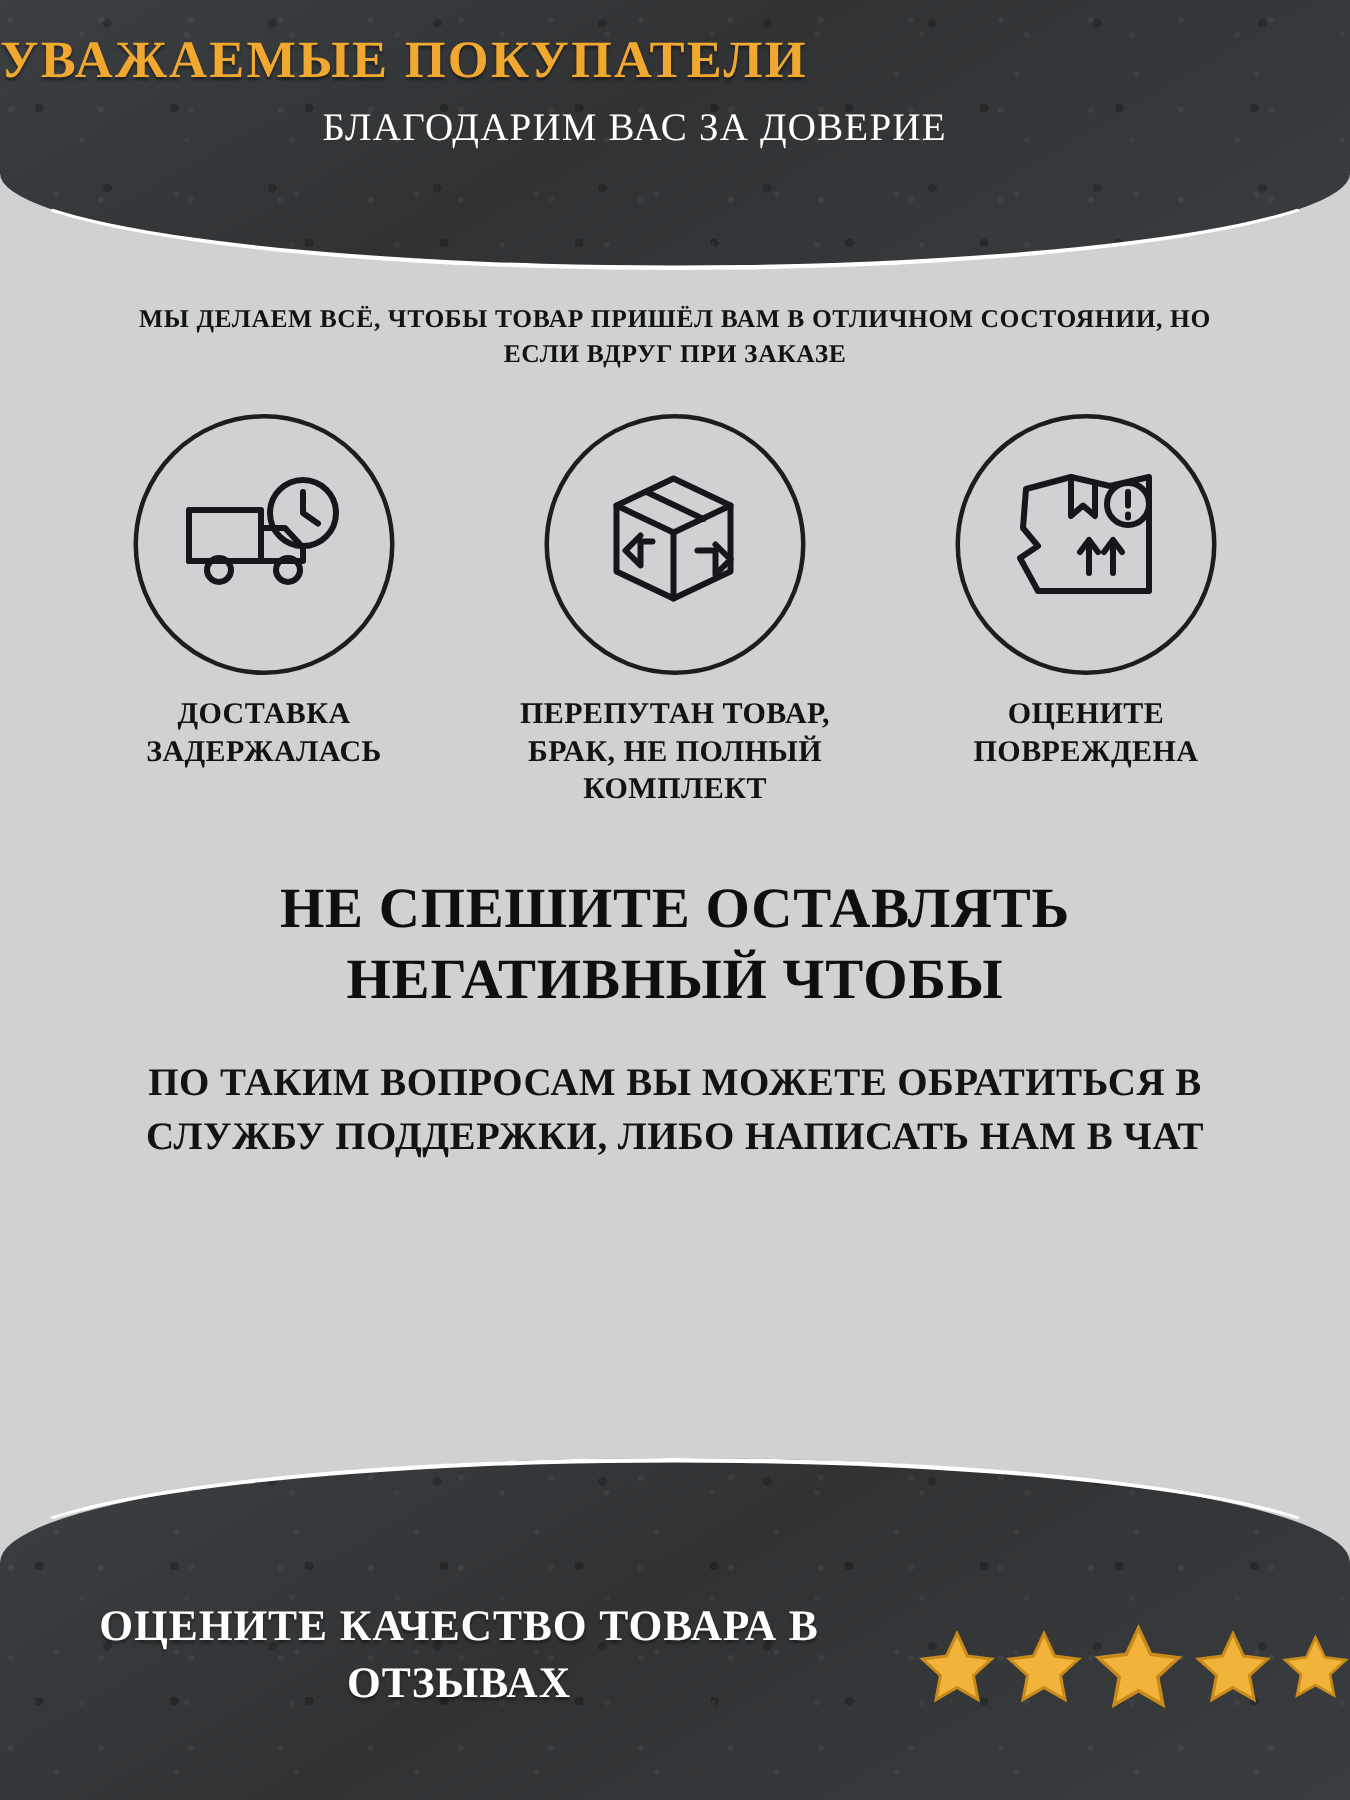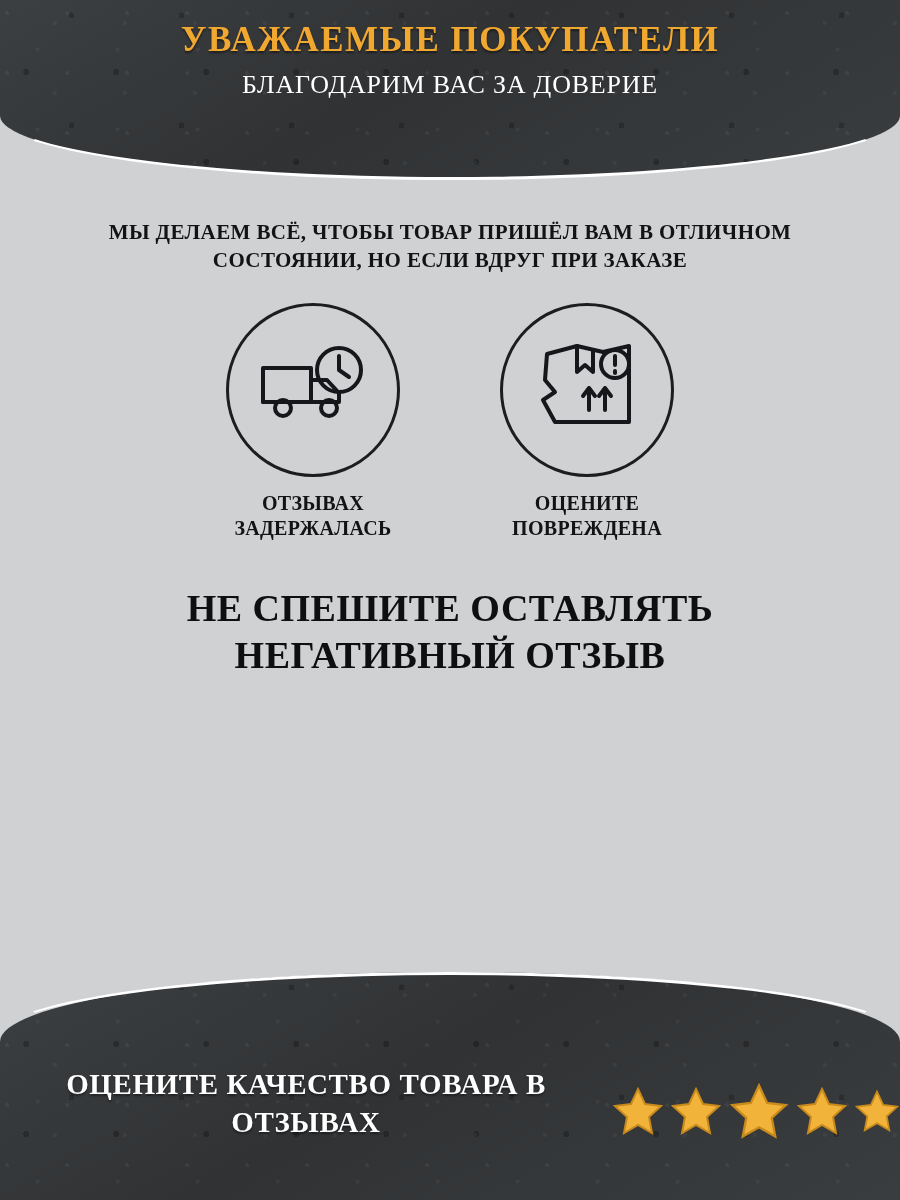--- a/index.html
+++ b/index.html
@@ -71,21 +71,21 @@
     border-top-left-radius: 56% 74px;
     border-top-right-radius: 56% 74px;
   }
 
   
   .header {
     position: absolute;
     top: 0;
     left: 0;
     width: 900px;
-    text-align: center;
+    text-align: left;
     padding-top: 20px;
     z-index: 4;
   }
   .header-title {
     font-size: 35px;
     font-weight: bold;
     letter-spacing: 1.5px;
     color: #f0a830;
     text-shadow: 0 2px 2px rgba(0,0,0,.45);
     line-height: 1.15;
@@ -105,23 +105,23 @@
   
   .mid {
     position: absolute;
     top: 178px;
     left: 0;
     width: 900px;
     height: 794px;
     text-align: center;
   }
   .intro {
-    margin: 40px auto 0;
+    margin: 24px auto 0;
     width: 760px;
-    font-size: 21px;
+    font-size: 17px;
     font-weight: bold;
     color: #111315;
     line-height: 1.35;
     letter-spacing: .4px;
   }
 
   
   .icons {
     margin-top: 28px;
     display: flex;
@@ -235,43 +235,59 @@
               <path d="M6 26 h48 v34 H6 z"></path>
               <path d="M54 38 h16 l12 13 v9 H54 z"></path>
               <circle cx="26" cy="66" r="8"></circle>
               <circle cx="72" cy="66" r="8"></circle>
               <path d="M6 60 h10 M34 60 h32"></path>
               <circle cx="82" cy="28" r="22"></circle>
               <path d="M82 14 v14 l10 7"></path>
             </svg>
           </span>
         </div>
-        <div class="icon-caption">ОТЗЫВАХ ЗАДЕРЖАЛАСЬ</div>
+        <div class="icon-caption">ДОСТАВКА ЗАДЕРЖАЛАСЬ</div>
       </div>
 
+      <div class="icon-col">
+        <div class="icon-circle">
+          <span>
+            <svg width="118" height="102" viewBox="0 0 118 102" fill="none" stroke="#15171a" stroke-width="4" stroke-linecap="round" stroke-linejoin="round">
+              <path d="M20 28 L58 10 L96 28 L58 46 Z"></path>
+              <path d="M20 28 v44 L58 90 V46"></path>
+              <path d="M96 28 v44 L58 90"></path>
+              <path d="M40 19 L78 37"></path>
+              <path d="M44 52 h-8 v16 l-10 -10 10 -10"></path>
+              <path d="M74 58 h12 v16 l10 -10 -10 -10"></path>
+            </svg>
+          </span>
+        </div>
+        <div class="icon-caption">ПЕРЕПУТАН ТОВАР, БРАК, НЕ ПОЛНЫЙ КОМПЛЕКТ</div>
+      </div>
 
       <div class="icon-col">
         <div class="icon-circle">
           <span>
             <svg width="108" height="100" viewBox="0 0 108 100" fill="none" stroke="#15171a" stroke-width="4" stroke-linecap="round" stroke-linejoin="round">
               <path d="M14 16 L44 8 L70 14 L96 8 v76 H22 L10 62 l12 -8 -10 -12 z"></path>
               <path d="M44 8 v26 l8 -7 8 7 V12"></path>
               <circle cx="82" cy="26" r="14"></circle>
               <path d="M82 18 v9 M82 33 v2"></path>
               <path d="M56 72 v-22 l-6 8 M56 50 l6 8"></path>
               <path d="M72 72 v-22 l-6 8 M72 50 l6 8"></path>
             </svg>
           </span>
         </div>
         <div class="icon-caption">ОЦЕНИТЕ ПОВРЕЖДЕНА</div>
       </div>
 
     </div>
 
-    <div class="statement">НЕ СПЕШИТЕ ОСТАВЛЯТЬ НЕГАТИВНЫЙ ОТЗЫВ</div>
+    <div class="statement">НЕ СПЕШИТЕ ОСТАВЛЯТЬ НЕГАТИВНЫЙ ЧТОБЫ</div>
+    <div class="support">ПО ТАКИМ ВОПРОСАМ ВЫ МОЖЕТЕ ОБРАТИТЬСЯ В СЛУЖБУ ПОДДЕРЖКИ, ЛИБО НАПИСАТЬ НАМ В ЧАТ</div>
   </div>
 
   <div class="dark-band bottom-band"></div>
   <div class="arc arc-bottom"></div>
 
   <div class="footer">
     <div class="footer-text">ОЦЕНИТЕ КАЧЕСТВО ТОВАРА В ОТЗЫВАХ</div>
     <div class="stars">
       <span class="star">
         <svg width="52" height="50" viewBox="0 0 52 50">

